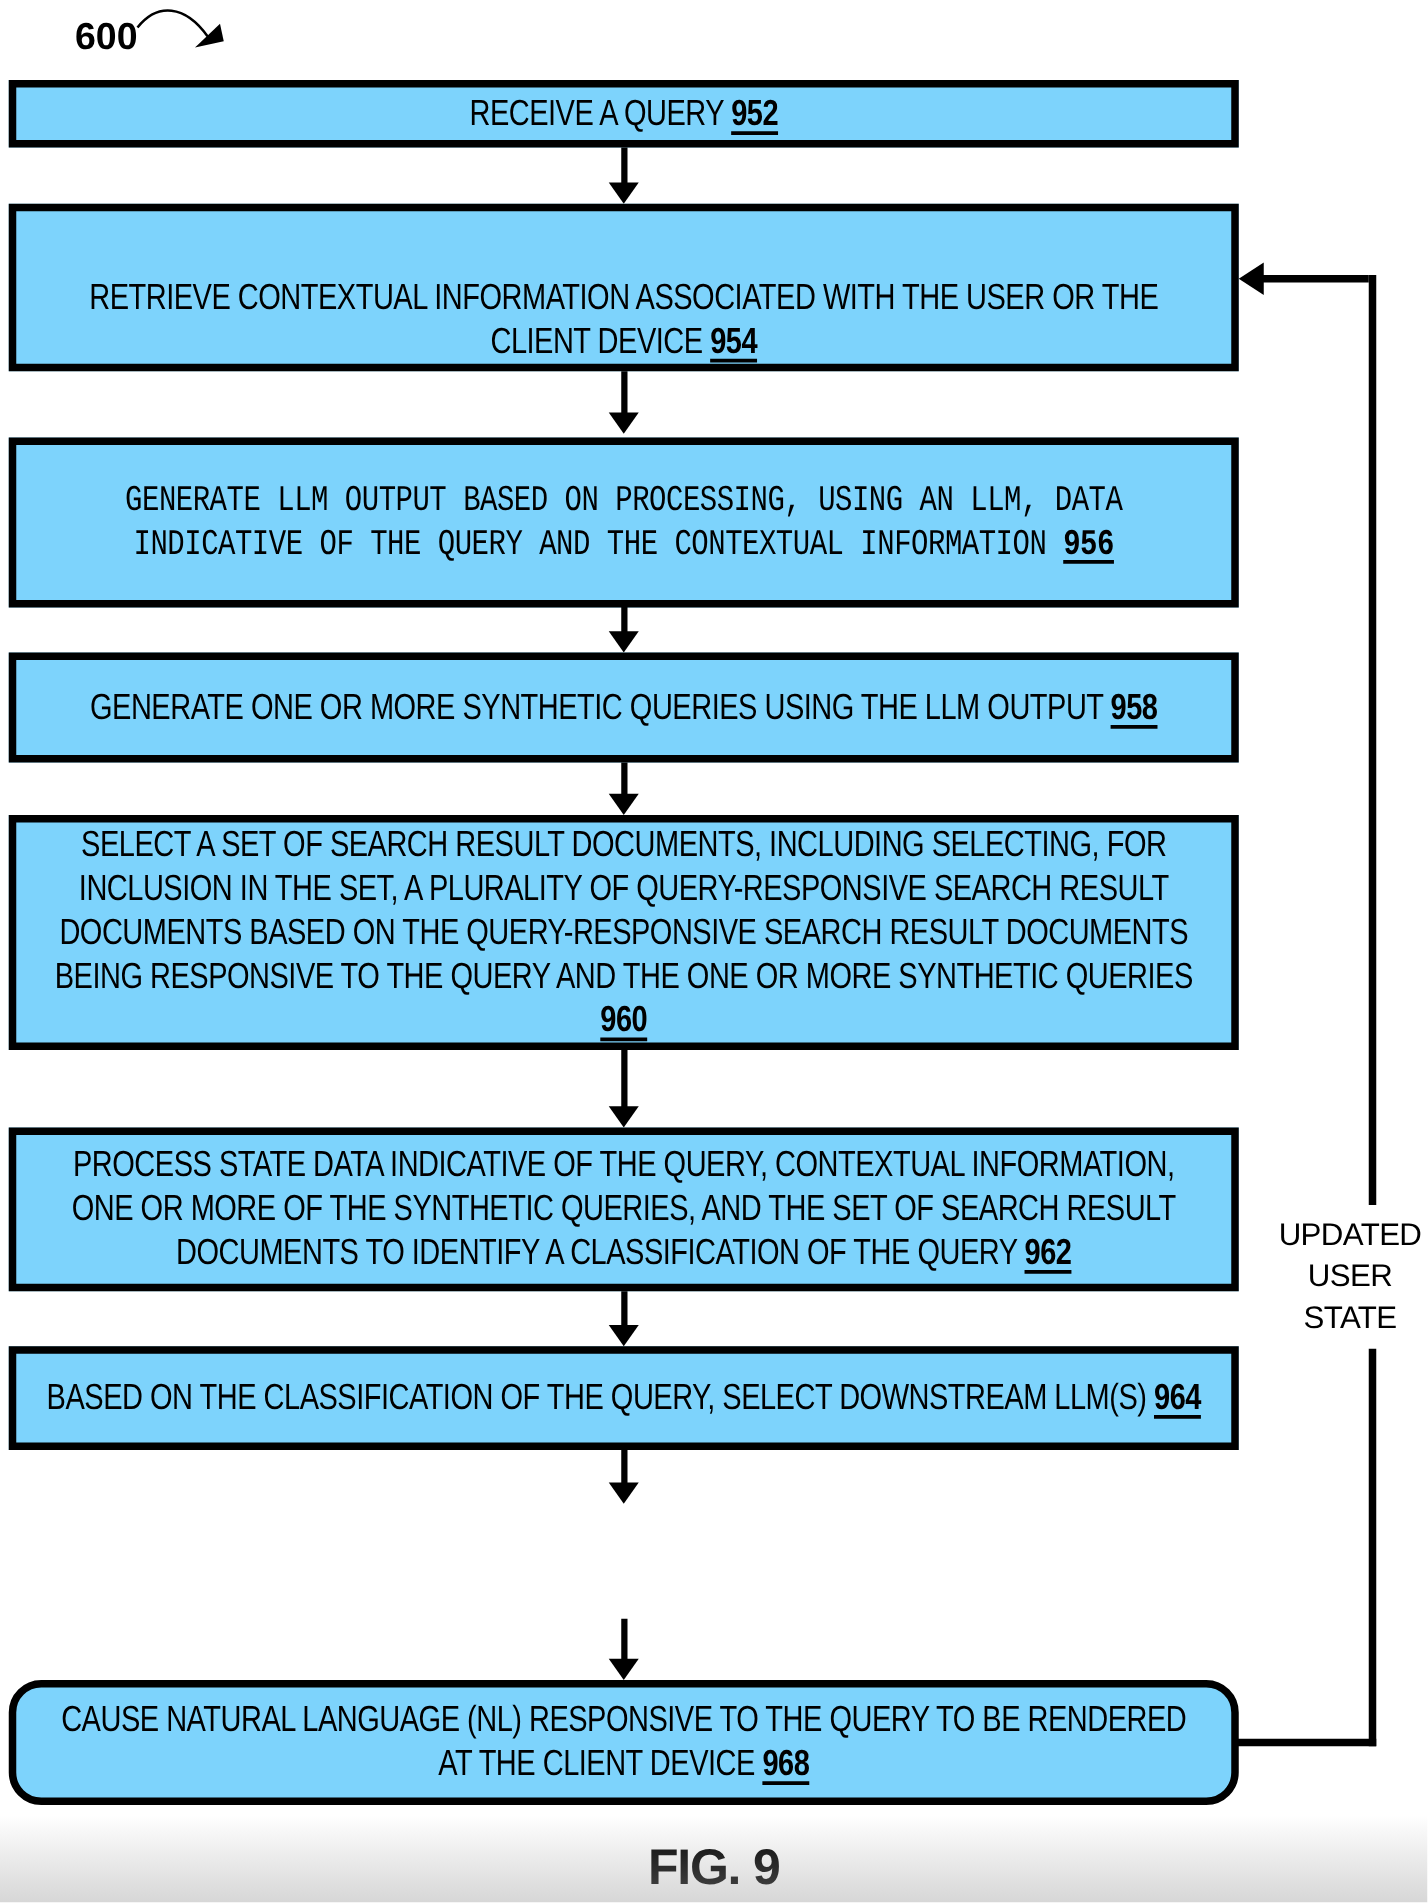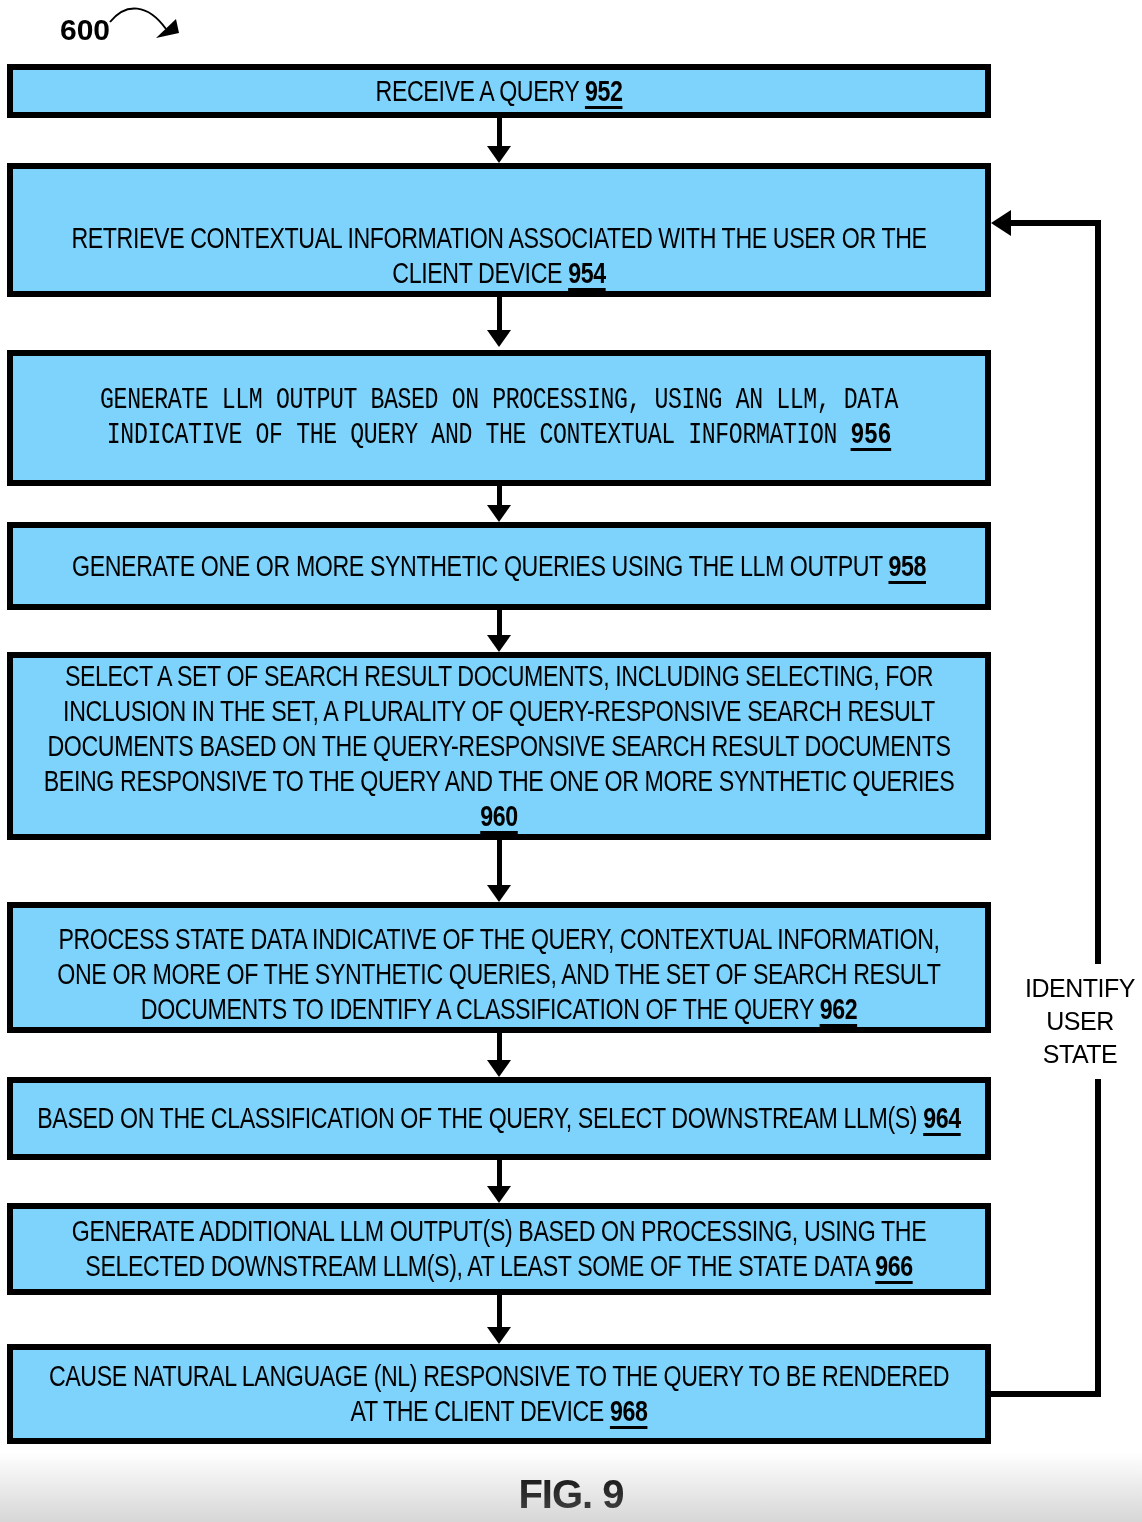--- a/index.html
+++ b/index.html
@@ -14,24 +14,24 @@
             transform:scaleX(0.8);}
   .lines{white-space:pre-line;}
   .ref{font-weight:bold;text-decoration:underline;
        text-decoration-thickness:3px;text-underline-offset:5px;}
 
   .b952{top:64px;height:54px;}
   .b954{top:163px;height:134px;align-items:flex-end;}
   .b956{top:350px;height:136px;font-family:Liberation Mono, monospace;}
   .b958{top:522px;height:88px;}
   .b960{top:652px;height:188px;align-items:center;}
-  .b962{top:902px;height:131px;align-items:flex-end;}
+  .b962{top:902px;height:131px;}
   .b964{top:1077px;height:83px;}
   .b966{top:1203px;height:92px;}
-  .b968{top:1344px;height:100px;}
+  .b968{top:1344px;height:100px;border-radius:26px;}
 
   
   .arrow{position:absolute;left:487px;width:24px;}
   .arrow::before{content:"";position:absolute;left:10px;top:0;bottom:16px;width:5px;background:#000;}
   .arrow::after{content:"";position:absolute;left:0;bottom:0;width:0;height:0;
                 border-left:12px solid transparent;border-right:12px solid transparent;
                 border-top:17px solid #000;}
   .a1{top:118px;height:45px;}
   .a2{top:297px;height:50px;}
   .a3{top:483px;height:39px;}
@@ -110,34 +110,30 @@
 ONE OR MORE OF THE SYNTHETIC QUERIES, AND THE SET OF SEARCH RESULT
 DOCUMENTS TO IDENTIFY A CLASSIFICATION OF THE QUERY</span> <span class="ref">962</span></p>
   </div>
   <div class="arrow a6"></div>
 
   <div class="box b964">
     <p class="box-text"><span class="lines">BASED ON THE CLASSIFICATION OF THE QUERY, SELECT DOWNSTREAM LLM(S)</span> <span class="ref">964</span></p>
   </div>
   <div class="arrow a7"></div>
 
-  <div class="box b966">
-    <p class="box-text"><span class="lines">GENERATE ADDITIONAL LLM OUTPUT(S) BASED ON PROCESSING, USING THE
-SELECTED DOWNSTREAM LLM(S), AT LEAST SOME OF THE STATE DATA</span> <span class="ref">966</span></p>
-  </div>
   <div class="arrow a8"></div>
 
   <div class="box b968">
     <p class="box-text"><span class="lines">CAUSE NATURAL LANGUAGE (NL) RESPONSIVE TO THE QUERY TO BE RENDERED
 AT THE CLIENT DEVICE</span> <span class="ref">968</span></p>
   </div>
 
   <div class="fb" id="fb-bottom"></div>
   <div class="fb" id="fb-vert"></div>
   <div class="fb" id="fb-top"></div>
   <div id="fb-head"></div>
-  <div id="fb-label" class="lines">IDENTIFY
+  <div id="fb-label" class="lines">UPDATED
 USER
 STATE</div>
 
   <div id="fig-caption">FIG. 9</div>
   <div id="bottom-fade"></div>
 </div>
 
 </body></html>

